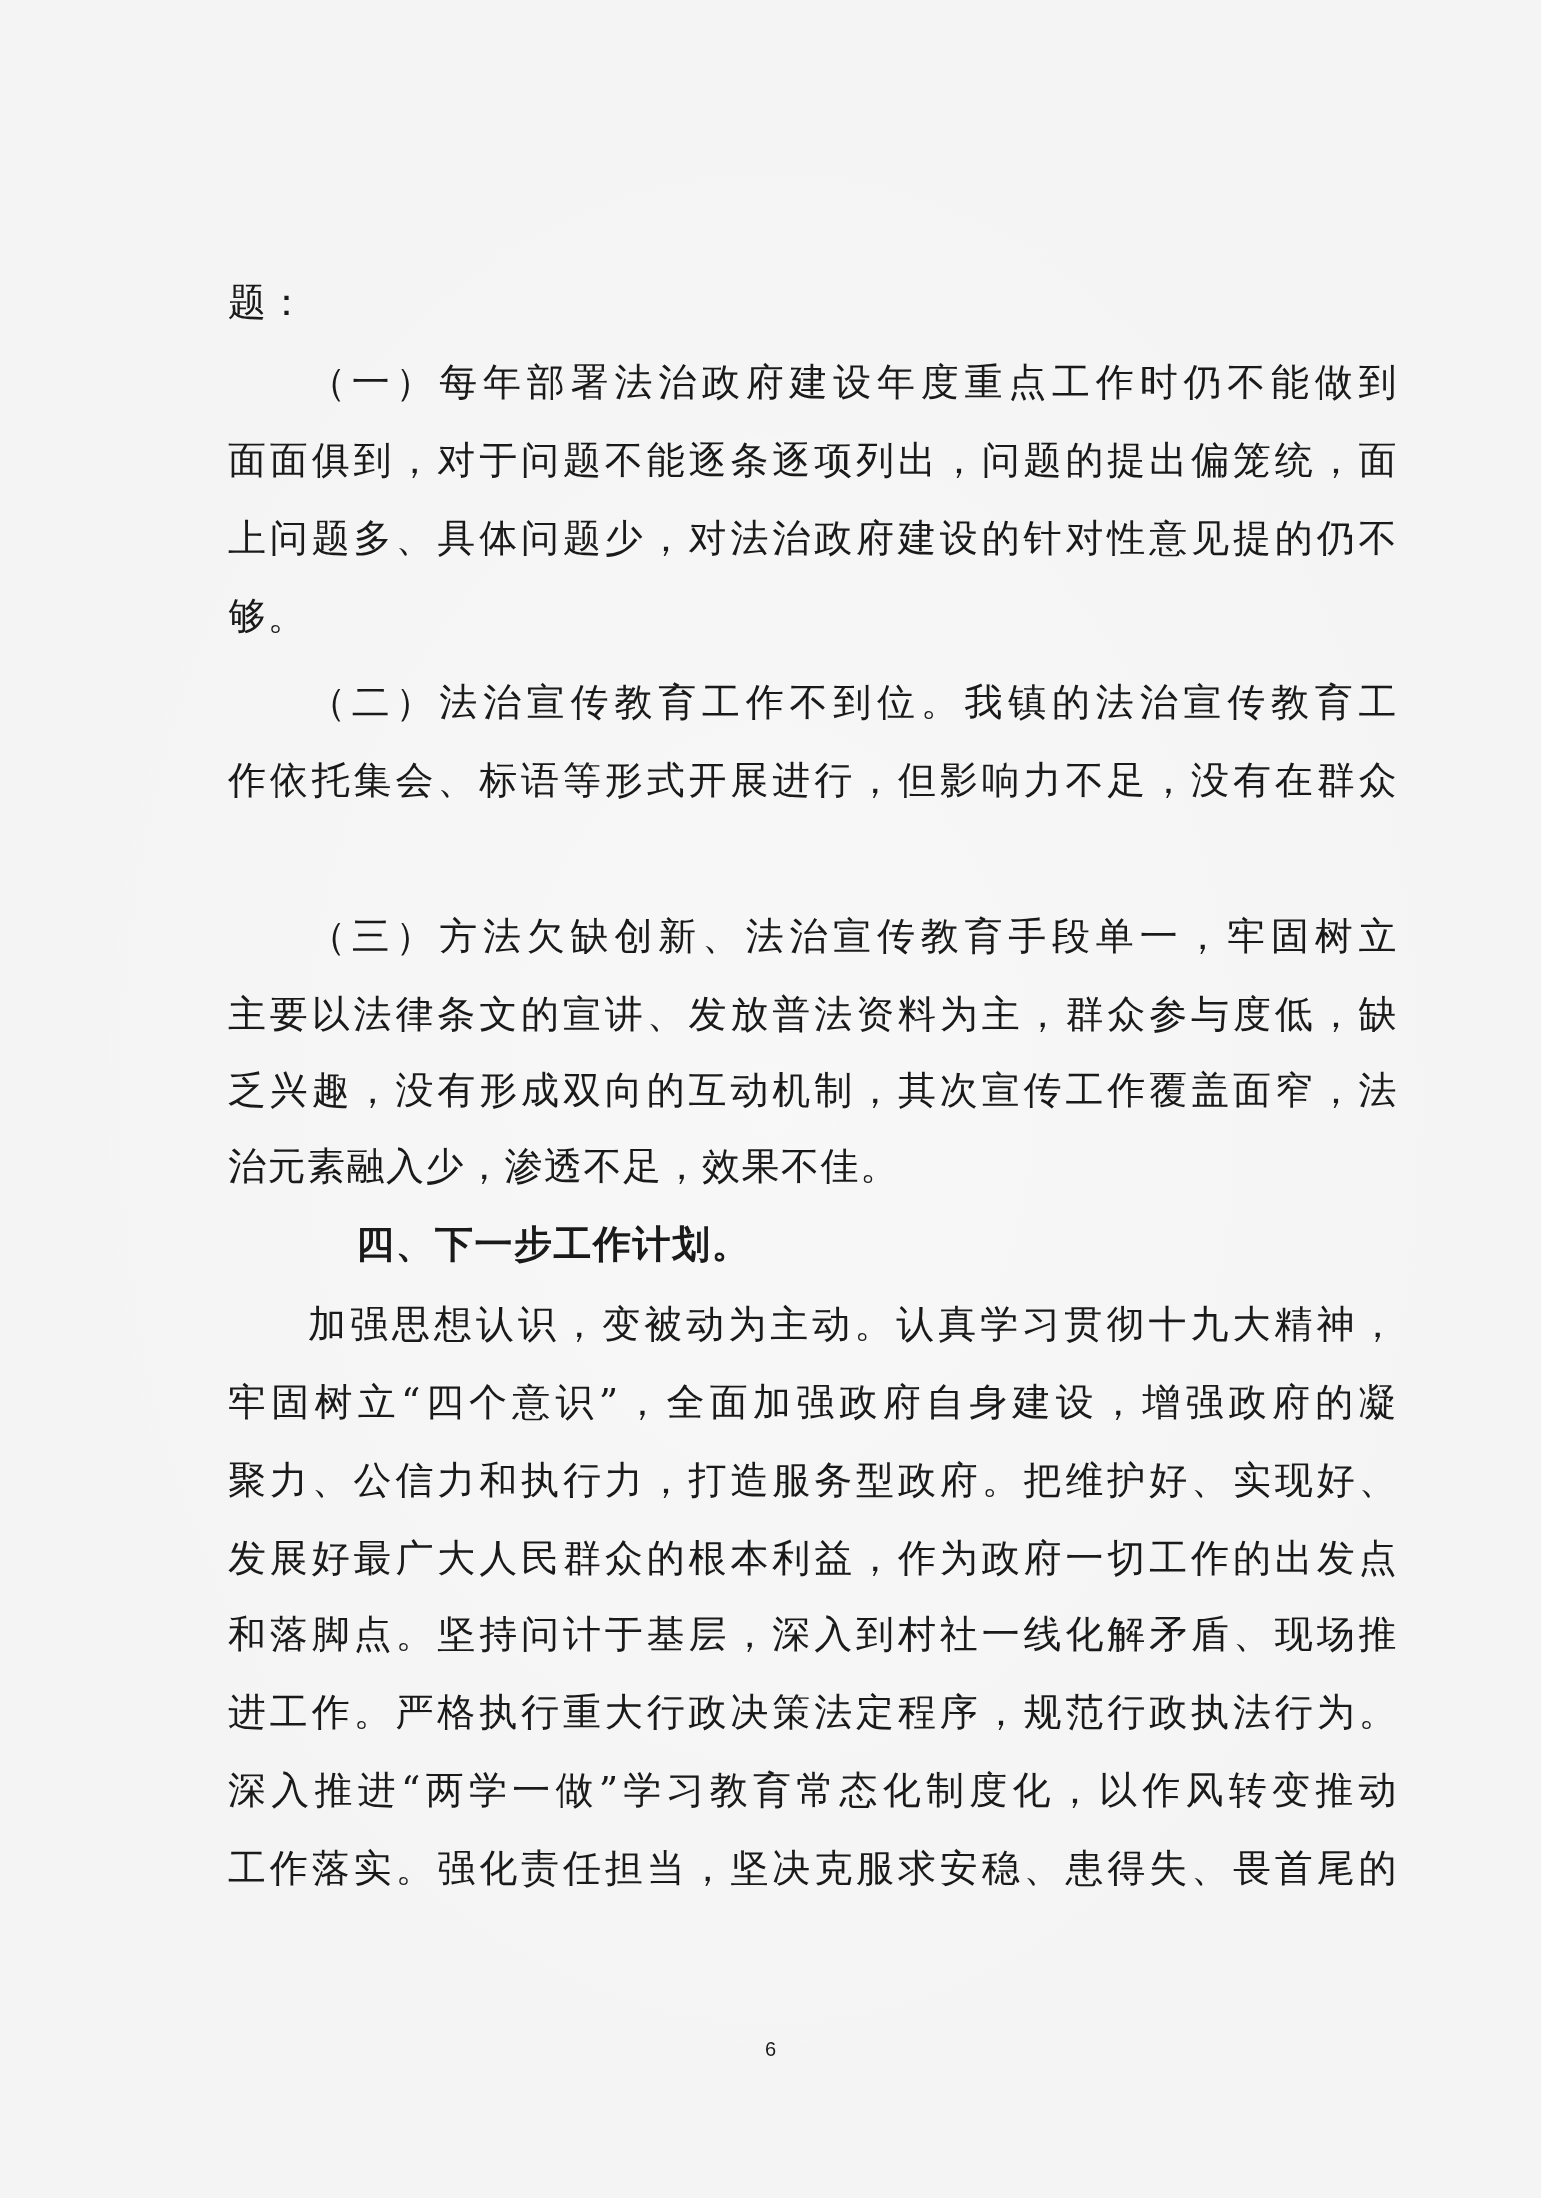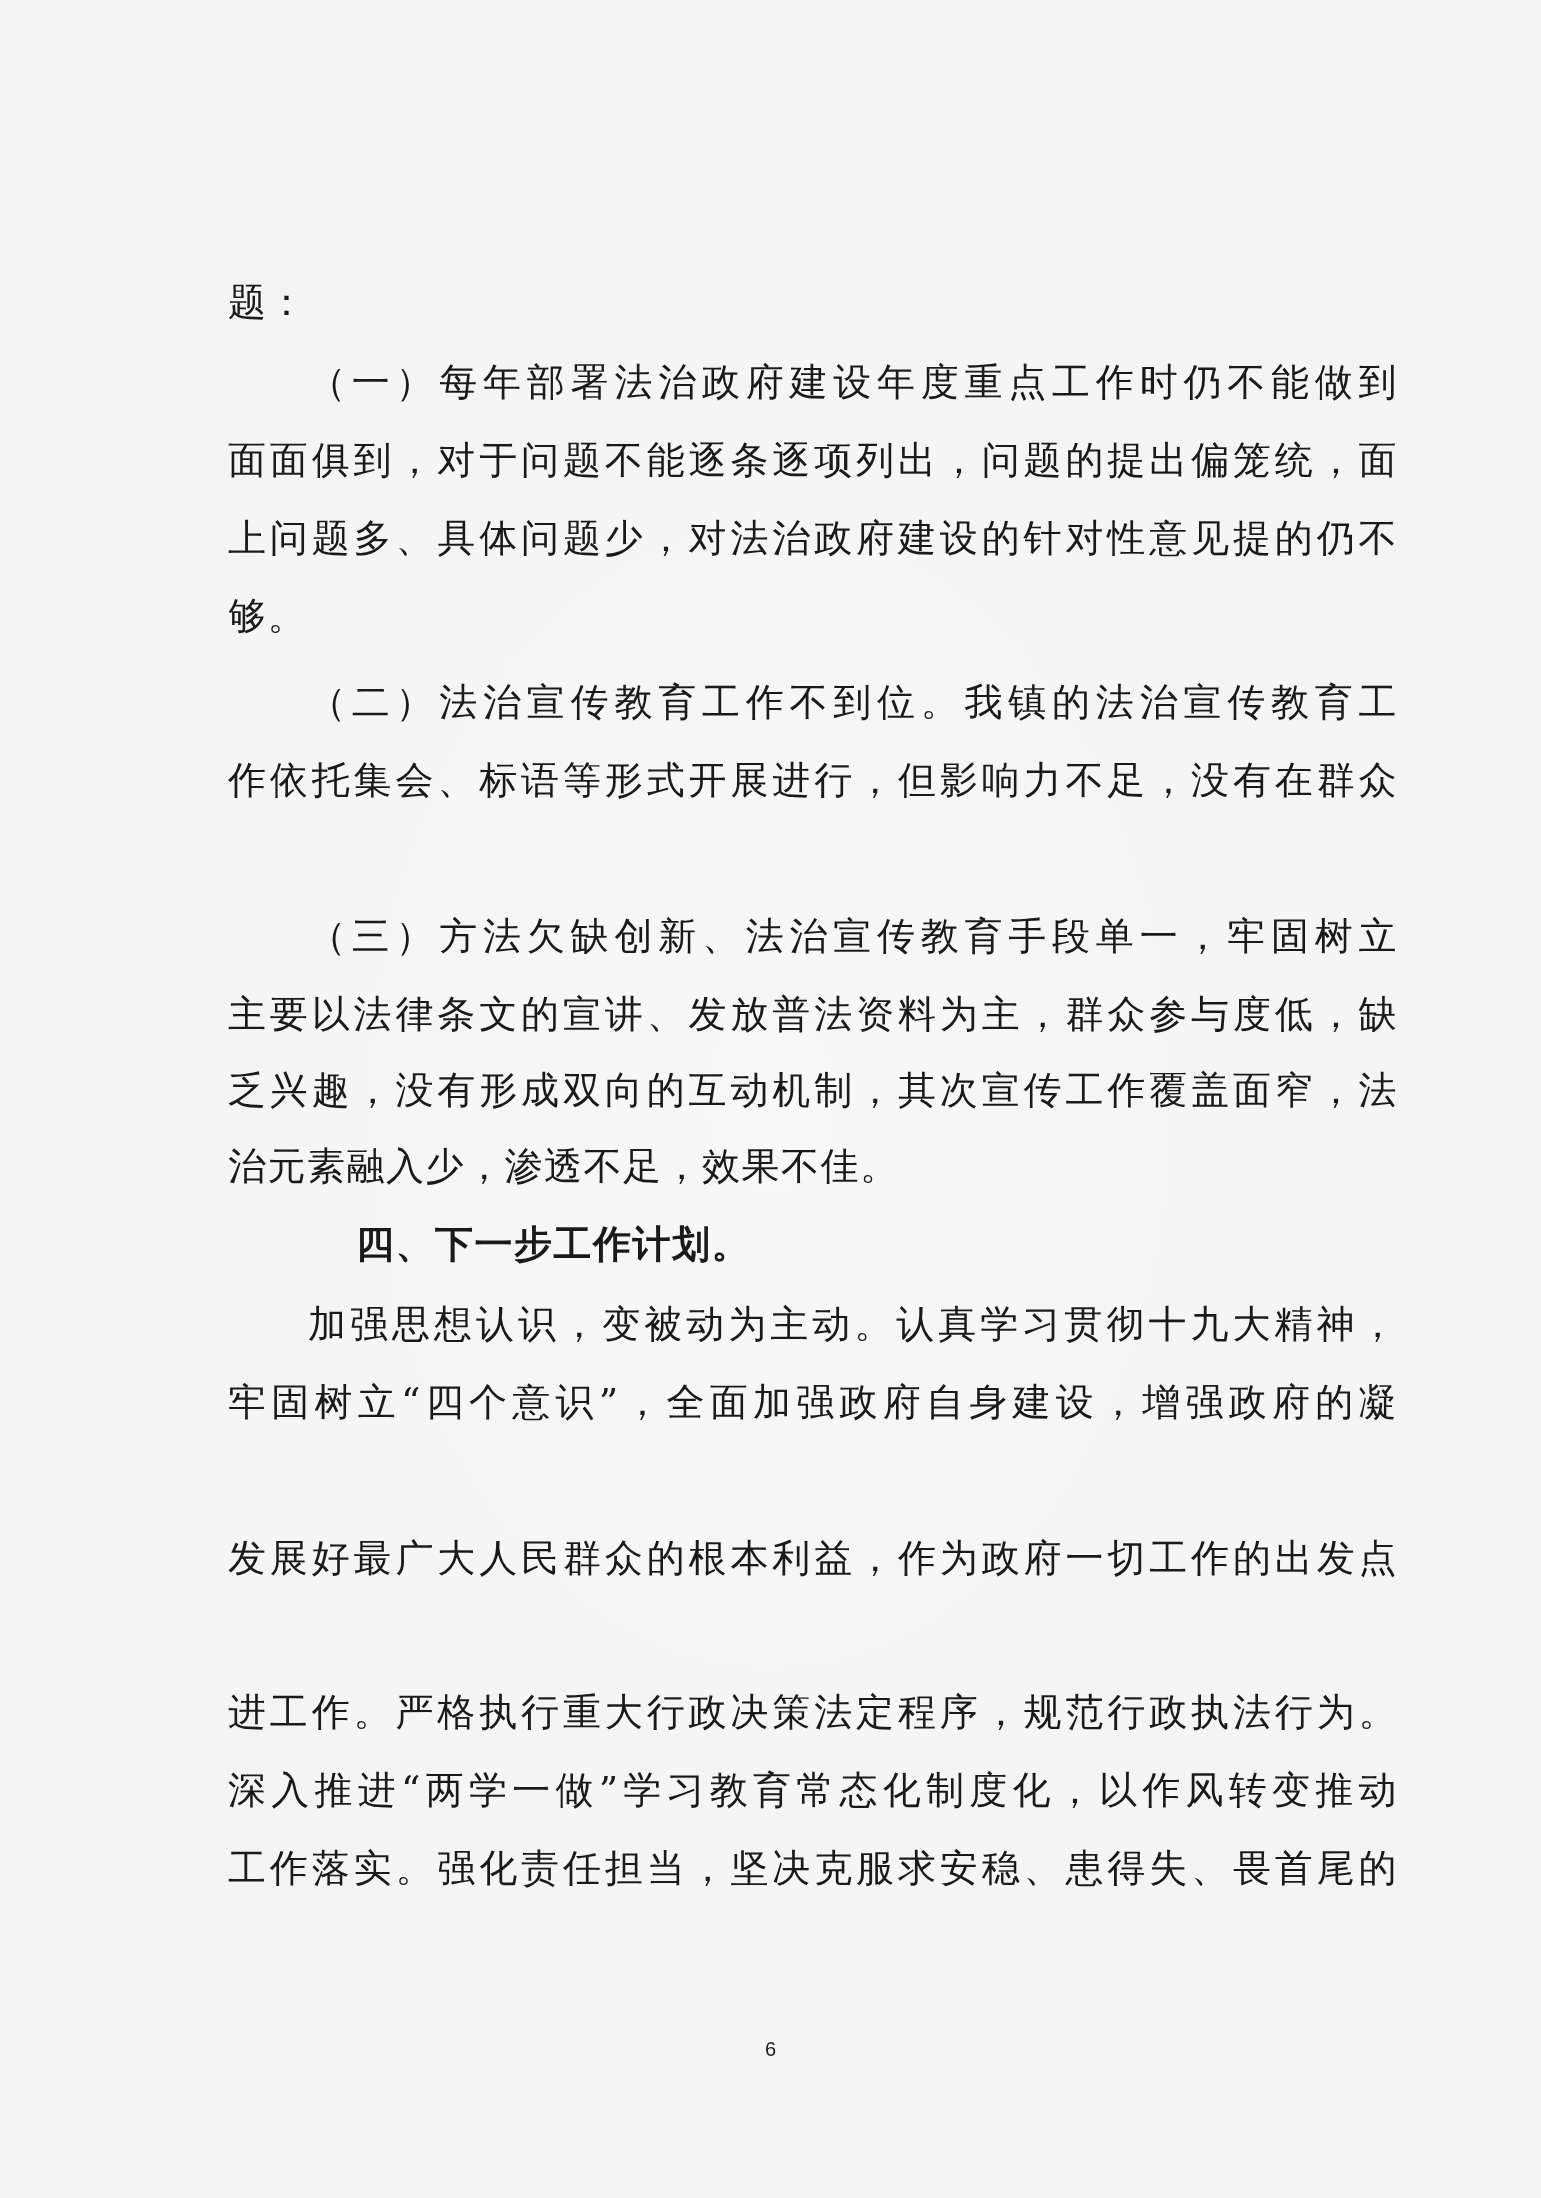--- a/index.html
+++ b/index.html
@@ -69,19 +69,21 @@
 
   <div class="line justify" style="top:912px; left:308px; width:1090px;">（三）方法欠缺创新、法治宣传教育手段单一，牢固树立</div>
   <div class="line justify" style="top:990px;">主要以法律条文的宣讲、发放普法资料为主，群众参与度低，缺</div>
   <div class="line justify" style="top:1066px;">乏兴趣，没有形成双向的互动机制，其次宣传工作覆盖面窄，法</div>
   <div class="line" style="top:1142px;">治元素融入少，渗透不足，效果不佳。</div>
 
   <div class="line bold" style="top:1220px; left:316px;">四、下一步工作计划。</div>
 
   <div class="line justify" style="top:1300px; left:308px; width:1090px;">加强思想认识，变被动为主动。认真学习贯彻十九大精神，</div>
   <div class="line justify" style="top:1378px;">牢固树立“四个意识”，全面加强政府自身建设，增强政府的凝</div>
+  <div class="line justify" style="top:1456px;">聚力、公信力和执行力，打造服务型政府。把维护好、实现好、</div>
   <div class="line justify" style="top:1534px;">发展好最广大人民群众的根本利益，作为政府一切工作的出发点</div>
+  <div class="line justify" style="top:1610px;">和落脚点。坚持问计于基层，深入到村社一线化解矛盾、现场推</div>
   <div class="line justify" style="top:1688px;">进工作。严格执行重大行政决策法定程序，规范行政执法行为。</div>
   <div class="line justify" style="top:1766px;">深入推进“两学一做”学习教育常态化制度化，以作风转变推动</div>
   <div class="line justify" style="top:1844px;">工作落实。强化责任担当，坚决克服求安稳、患得失、畏首尾的</div>
 
   <div class="page-number">6</div>
 </div>
 
 </body></html>

